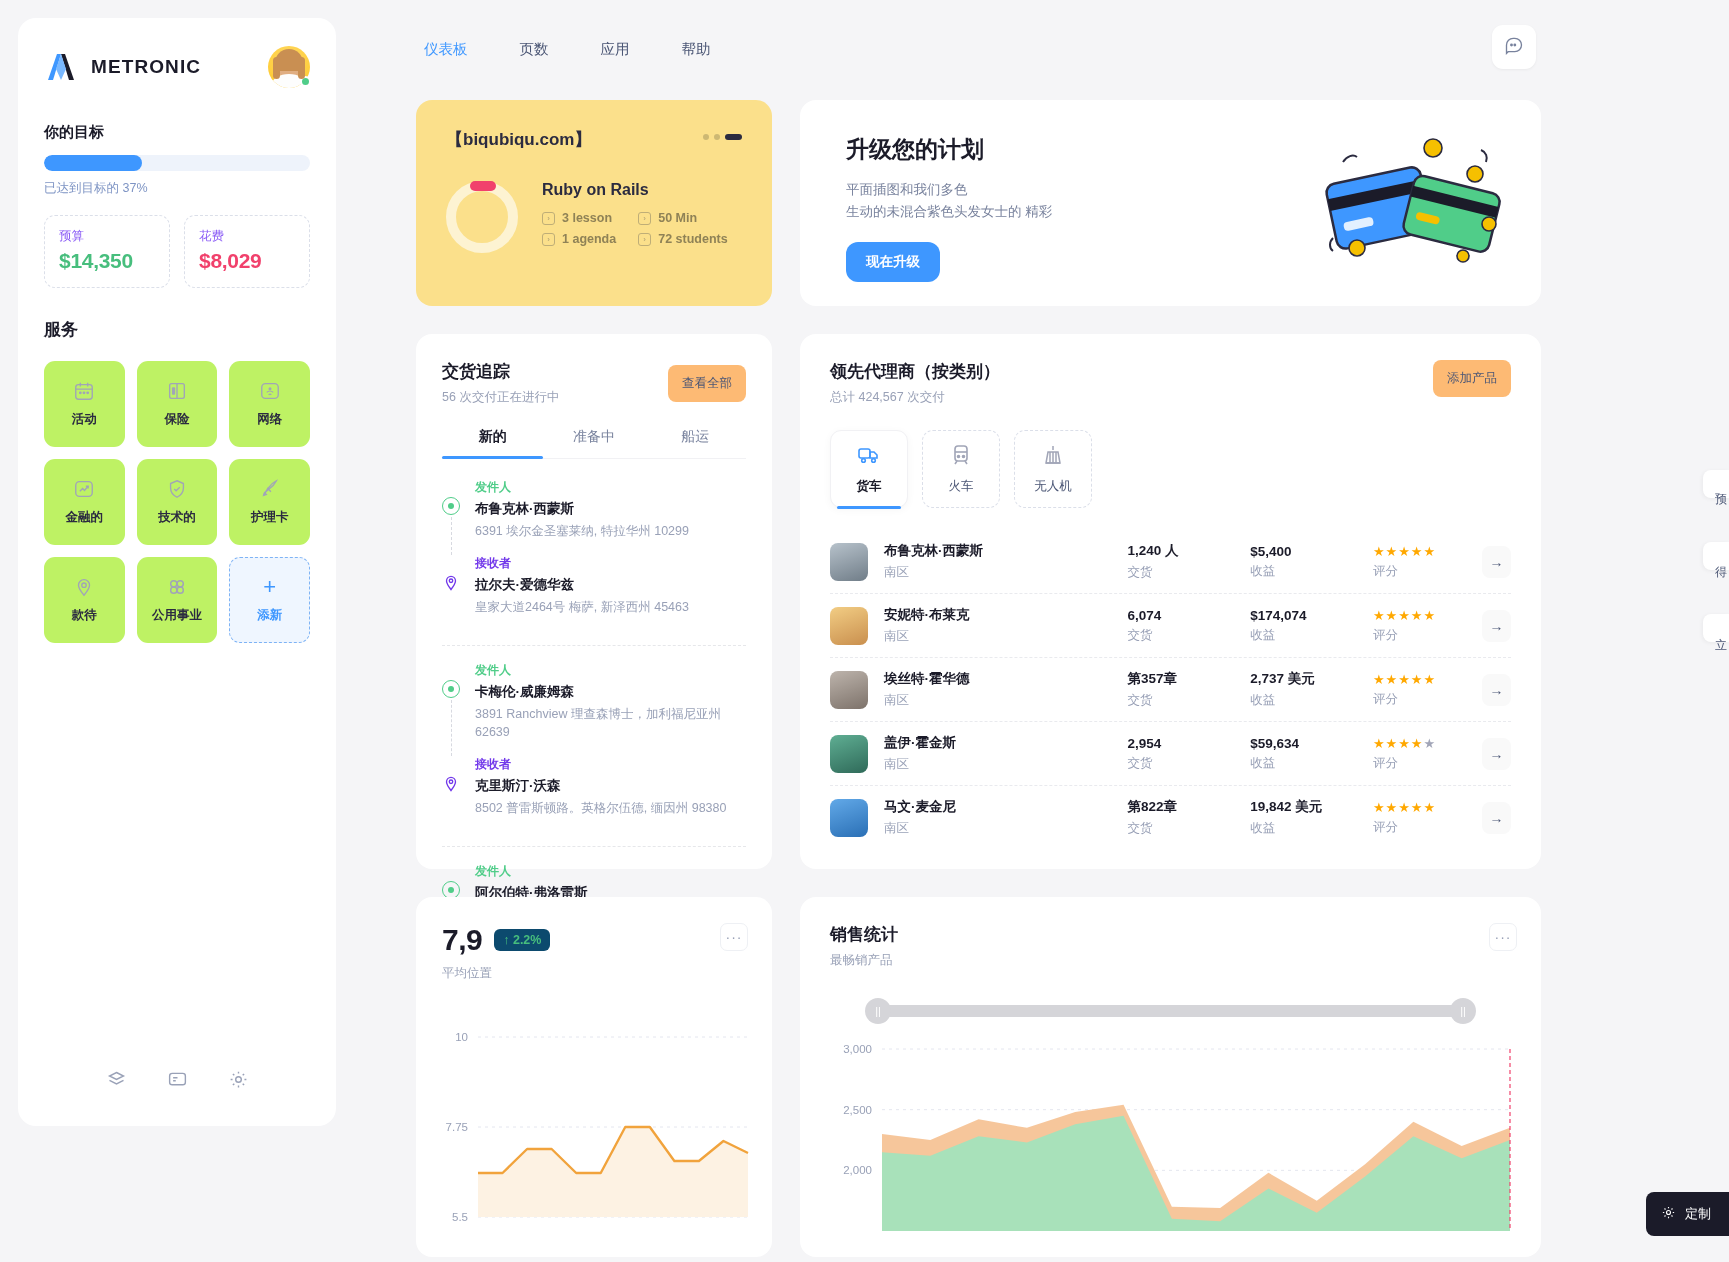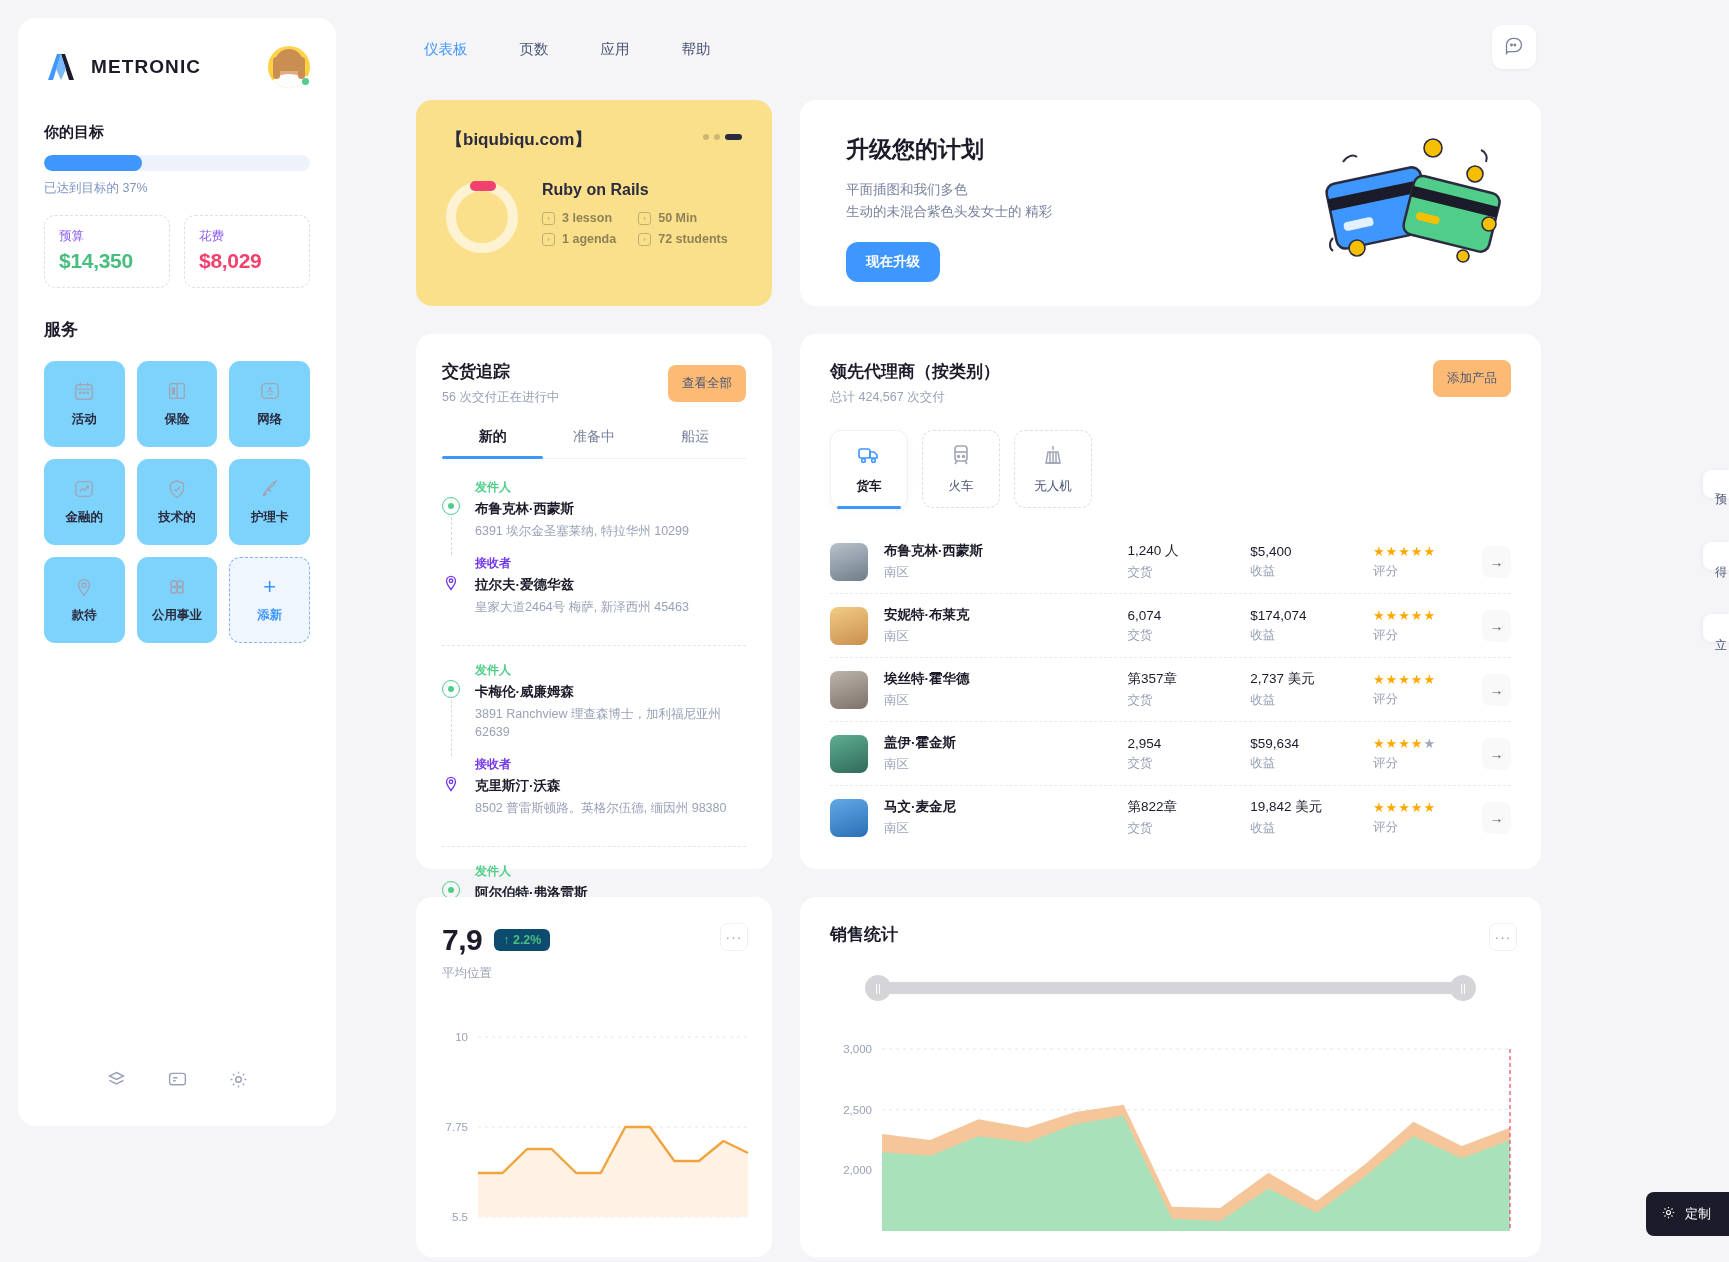--- a/index.html
+++ b/index.html
@@ -58,21 +58,21 @@
     padding: 12px 14px 14px 14px;
   }
   .kpi-label { font-size: 12.5px; color: #8b5cf6; }
   .kpi-value { margin-top: 4px; font-size: 21px; font-weight: 700; letter-spacing: -0.3px; }
   .kpi-green { color: #47be7d; }
   .kpi-red { color: #f1416c; }
 
   .svc-title { margin-top: 30px; font-size: 17px; font-weight: 700; color: #1b1b29; }
   .svc-grid { margin-top: 20px; display: grid; grid-template-columns: repeat(3, 1fr); gap: 12px; }
   .svc-tile {
-    height: 86px; border-radius: 11px; background: #7dd3fc;
+    height: 86px; border-radius: 11px; background: #bef264;
     display: flex; flex-direction: column; align-items: center; justify-content: center; gap: 9px;
   }
   .svc-tile svg { display: block; }
   .svc-label { font-size: 12.5px; font-weight: 700; color: #2b2b40; }
   .svc-add {
     background: #eff6ff; border: 1px dashed #7eb3f5;
     color: #3e97ff; font-size: 12px; font-weight: 600;
   }
   .svc-add .plus { font-size: 22px; line-height: 1; color: #3e97ff; font-weight: 400; }
 
@@ -184,21 +184,21 @@
     background: #3e97ff; border-radius: 2px;
   }
   .ag-list { margin-top: 22px; }
   .ag-row { display: flex; align-items: center; padding: 12px 0; }
   .ag-row + .ag-row { border-top: 1px dashed #e9eaee; }
   .ag-ava { width: 38px; height: 38px; border-radius: 8px; flex-shrink: 0; overflow: hidden; position: relative; }
   .ag-id { margin-left: 16px; width: 268px; }
   .ag-name { font-size: 13.5px; font-weight: 700; color: #1b1b29; }
   .ag-region { margin-top: 4px; font-size: 12.5px; color: #99a1b7; }
   .ag-col { width: 135px; }
-  .ag-val { font-size: 13.5px; font-weight: 400; color: #1b1b29; }
+  .ag-val { font-size: 13.5px; font-weight: 700; color: #1b1b29; }
   .ag-cap { margin-top: 4px; font-size: 12.5px; color: #99a1b7; }
   .ag-stars { width: 120px; }
   .stars { font-size: 13px; letter-spacing: 1px; color: #ffa800; }
   .stars .off { color: #a1a5b7; }
   .ag-go {
     width: 32px; height: 32px; border-radius: 8px; background: #f9f9f9;
     display: flex; align-items: center; justify-content: center; color: #4b5675; font-size: 14px;
     cursor: pointer; margin-left: auto;
   }
 
@@ -748,20 +748,21 @@
         <text x="42" y="104" text-anchor="end" class="axis-lbl">7.75</text>
         <text x="42" y="194" text-anchor="end" class="axis-lbl">5.5</text>
       </g>
     <path id="avg-area" fill="#fdf2e3" stroke="none" d="M52 146 L76.54545454545455 146 L101.0909090909091 121.99999999999999 L125.63636363636364 121.99999999999999 L150.1818181818182 146 L174.72727272727275 146 L199.27272727272728 100 L223.8181818181818 100 L248.36363636363637 134 L272.90909090909093 134 L297.4545454545455 113.99999999999999 L322 126.00000000000001 L322 190 L52 190 Z"></path>
     <path id="avg-line" fill="none" stroke="#f1a33c" stroke-width="2.4" stroke-linejoin="round" d="M52 146 L76.54545454545455 146 L101.0909090909091 121.99999999999999 L125.63636363636364 121.99999999999999 L150.1818181818182 146 L174.72727272727275 146 L199.27272727272728 100 L223.8181818181818 100 L248.36363636363637 134 L272.90909090909093 134 L297.4545454545455 113.99999999999999 L322 126.00000000000001"></path>
   </svg>
 </div>
 
 <div class="card card-sales">
   <div class="ag-title">销售统计</div>
+  <div class="ag-sub">最畅销产品</div>
   <div class="kebab">···</div>
 
   <div class="slider-track">
     <div class="slider-h" style="left:-13px">||</div>
     <div class="slider-h" style="right:-13px">||</div>
   </div>
 
   <svg width="690" height="210" style="position:absolute;left:30px;top:140px">
     <g id="sal-grid">
         <line x1="52" x2="680" y1="12" y2="12" stroke="#e4e6ef" stroke-dasharray="3 4" stroke-width="1"></line>

